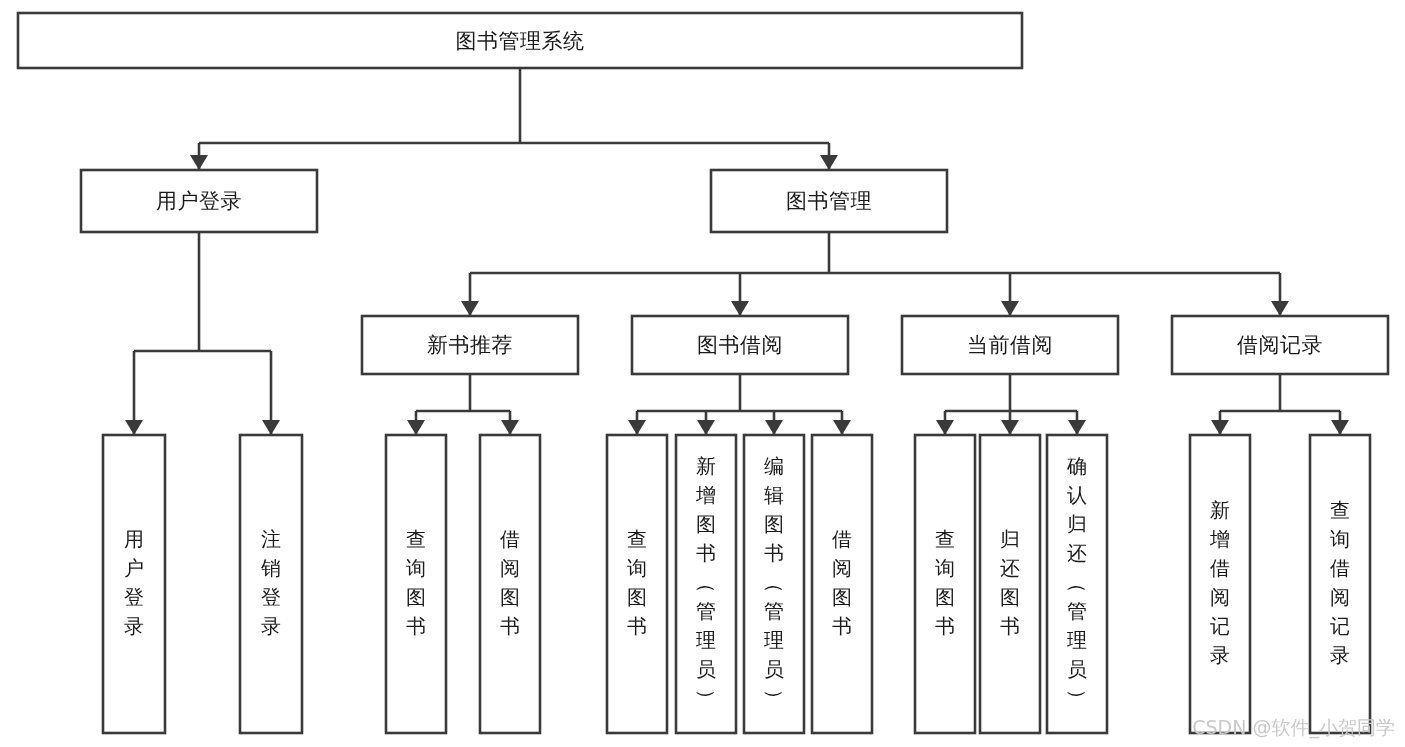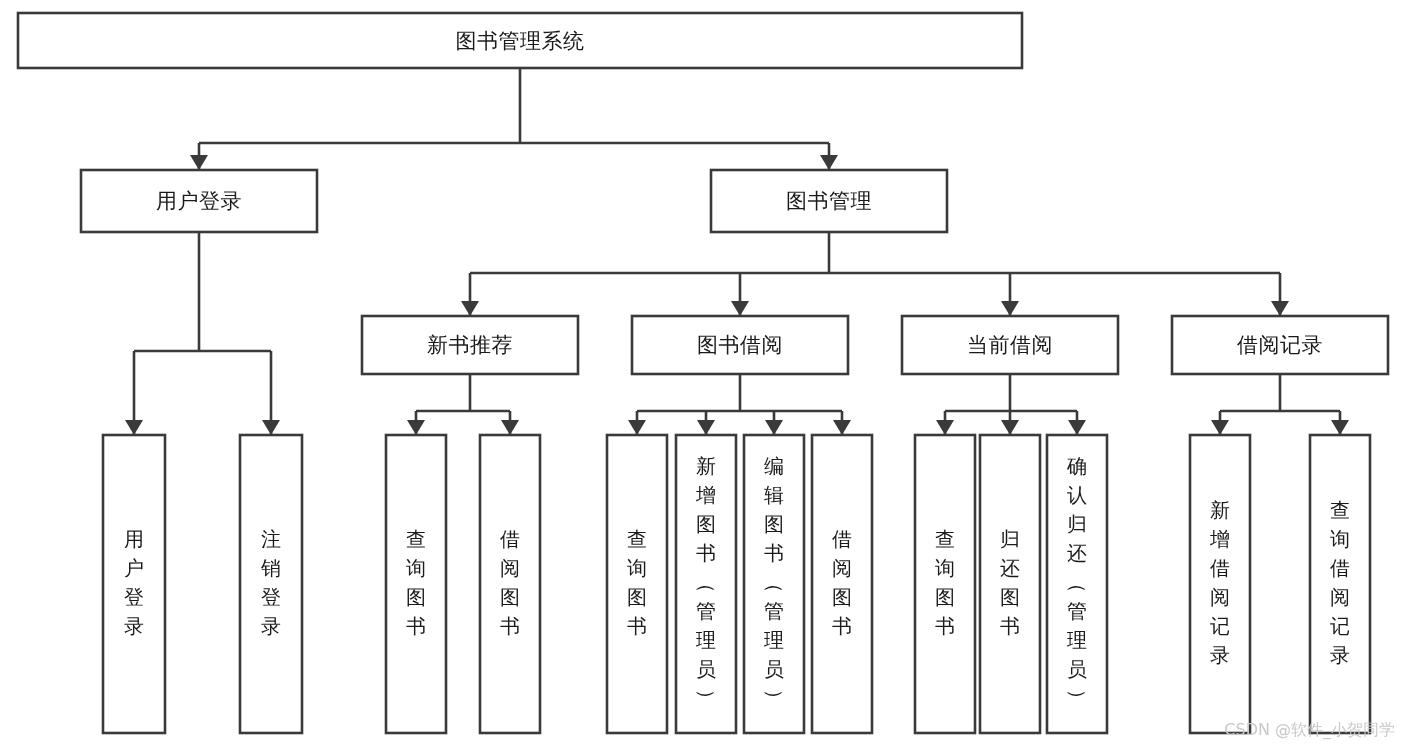--- a/index.html
+++ b/index.html
@@ -54,21 +54,21 @@
     font-size: 20px;
     fill: #1a1a1a;
     text-anchor: middle;
     letter-spacing: 0px;
   }
   .watermark {
     position: absolute;
     right: 10px;
     bottom: 6px;
     font-family: "DejaVu Sans", "Liberation Sans", sans-serif;
-    font-size: 16px;
+    font-size: 19px;
     color: #c9c9c9;
     white-space: nowrap;
     user-select: none;
   }
 </style>
 </head>
 <body>
 
 <div id="diagram-root">
   <svg id="tree-svg" viewBox="0 0 1405 747" xmlns="http://www.w3.org/2000/svg">

